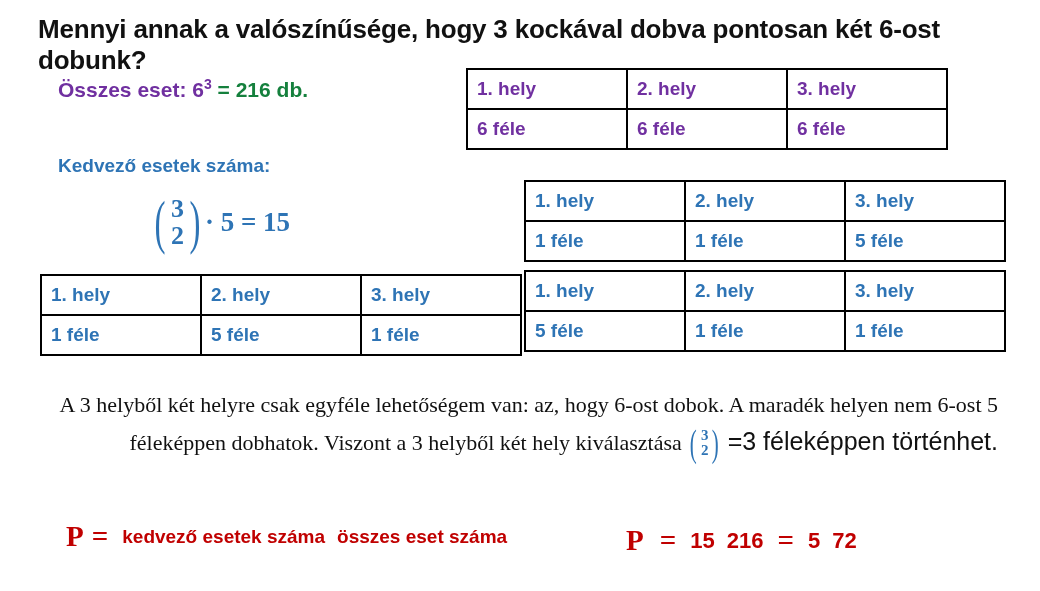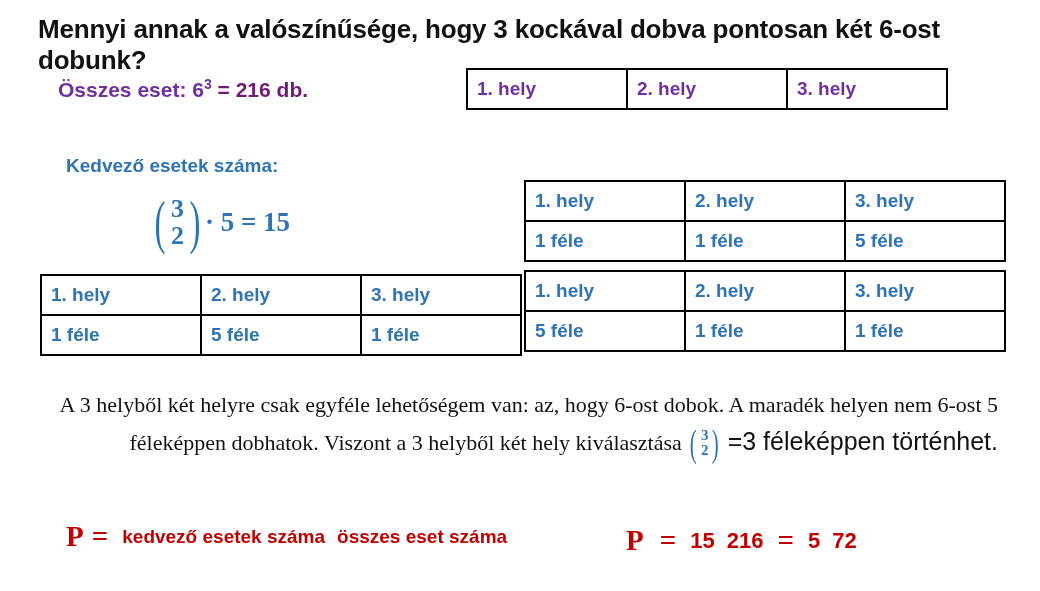--- a/index.html
+++ b/index.html
@@ -41,27 +41,27 @@
     font-size: 21px;
     font-weight: bold;
     color: #7030a0;
     white-space: nowrap;
   }
   #total-cases .sup {
     font-size: 14px;
     vertical-align: super;
   }
   #total-cases .blk {
-    color: #701a75;
+    color: #15803d;
   }
 
   
   #fav-label {
     position: absolute;
-    left: 66px;
+    left: 58px;
     top: 155px;
     font-size: 19px;
     font-weight: bold;
     color: #2e74b5;
     white-space: nowrap;
   }
 
   
   #binom-expr {
     position: absolute;
@@ -262,20 +262,25 @@
     </span>
     <span class="rest">· 5 = 15</span>
   </div>
 
   <table class="grid purple" id="table-top">
     <tbody>
         <tr>
       <td>1. hely</td>
       <td>2. hely</td>
       <td>3. hely</td>
+    </tr>
+    <tr>
+      <td>6 féle</td>
+      <td>6 féle</td>
+      <td>6 féle</td>
     </tr>
   </tbody>
     </table>
 
   <table class="grid" id="table-mid1">
     <tbody>
         <tr>
       <td>1. hely</td>
       <td>2. hely</td>
       <td>3. hely</td>

